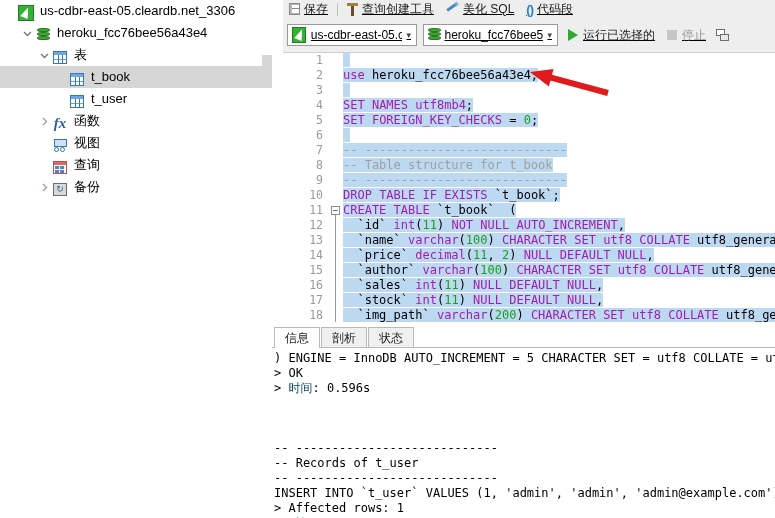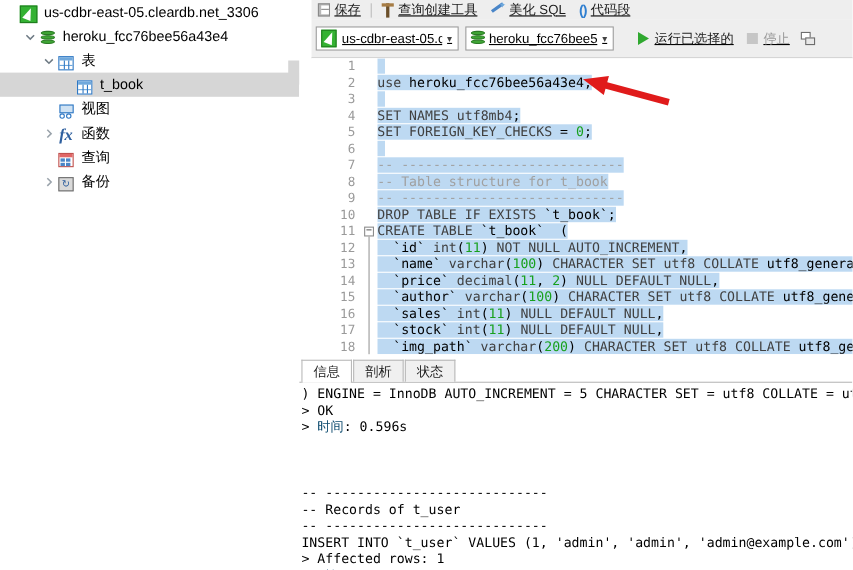--- a/index.html
+++ b/index.html
@@ -229,21 +229,21 @@
     overflow: hidden;
     white-space: nowrap;
     display:inline-block;
   }
   .combo .carrow { color:#444; font-size:9px; padding-right:3px; }
   #combo-conn { width: 130px; margin-left: 4px; }
   #combo-db   { width: 135px; margin-left: 6px; }
 
   .run-btn, .stop-btn {
     display:flex; align-items:center; gap:5px;
-    margin-left: 22px;
+    margin-left: 10px;
     font-size: 12px;
   }
   .run-btn { color:#1b1b1b; }
   .stop-btn { color:#9a9a9a; margin-left: 12px; }
   .tri-play {
     width:0;height:0;
     border-left: 10px solid #2fa82f;
     border-top: 6px solid transparent;
     border-bottom: 6px solid transparent;
   }
@@ -293,21 +293,21 @@
     white-space: pre;
   }
   .cline {
     height: 15px; line-height: 15px;
     white-space: pre;
     font-family: "DejaVu Sans Mono", monospace;
     font-size: 12px;
     color: #000000;
   }
   .cline .sel { background:#bdd9f2; }
-  .kw  { color:#404040; }
+  .kw  { color:#a21caf; }
   .num { color:#17a01c; }
   .cmt { color:#a0a0a0; }
 
   .fold-marker {
     position:absolute;
     left: 2px;
     width: 9px; height: 9px;
     border:1px solid #8d8d8d; box-sizing:border-box;
     background:#fff;
     display:flex; align-items:center; justify-content:center;
@@ -428,42 +428,52 @@
           <span style="display:inline-block;width:54px;flex:0 0 54px"></span>
           <span class="twisty"></span>
           <span class="ticon">
             <span class="ic-table">
               <u></u>
             </span>
           </span>
           <span class="tlabel">t_book</span>
         </div>
         <div class="tree-row">
+          <span style="display:inline-block;width:54px;flex:0 0 54px"></span>
+          <span class="twisty"></span>
+          <span class="ticon">
+            <span class="ic-table">
+              <u></u>
+            </span>
+          </span>
+          <span class="tlabel">t_user</span>
+        </div>
+        <div class="tree-row">
+          <span style="display:inline-block;width:37px;flex:0 0 37px"></span>
+          <span class="twisty">
+            <svg width="9" height="9" viewBox="0 0 9 9">
+              <path d="M3 1 L6.5 4.5 L3 8" fill="none" stroke="#9aa3ab" stroke-width="1.4"></path>
+            </svg>
+          </span>
+          <span class="ticon">
+            <span class="ic-fx">fx</span>
+          </span>
+          <span class="tlabel">函数</span>
+        </div>
+        <div class="tree-row">
           <span style="display:inline-block;width:37px;flex:0 0 37px"></span>
           <span class="twisty"></span>
           <span class="ticon">
             <span class="ic-view">
               <b></b>
               <s></s>
               <s></s>
             </span>
           </span>
           <span class="tlabel">视图</span>
-        </div>
-        <div class="tree-row">
-          <span style="display:inline-block;width:37px;flex:0 0 37px"></span>
-          <span class="twisty">
-            <svg width="9" height="9" viewBox="0 0 9 9">
-              <path d="M3 1 L6.5 4.5 L3 8" fill="none" stroke="#9aa3ab" stroke-width="1.4"></path>
-            </svg>
-          </span>
-          <span class="ticon">
-            <span class="ic-fx">fx</span>
-          </span>
-          <span class="tlabel">函数</span>
         </div>
         <div class="tree-row">
           <span style="display:inline-block;width:37px;flex:0 0 37px"></span>
           <span class="twisty"></span>
           <span class="ticon">
             <span class="ic-query"></span>
           </span>
           <span class="tlabel">查询</span>
         </div>
         <div class="tree-row">

